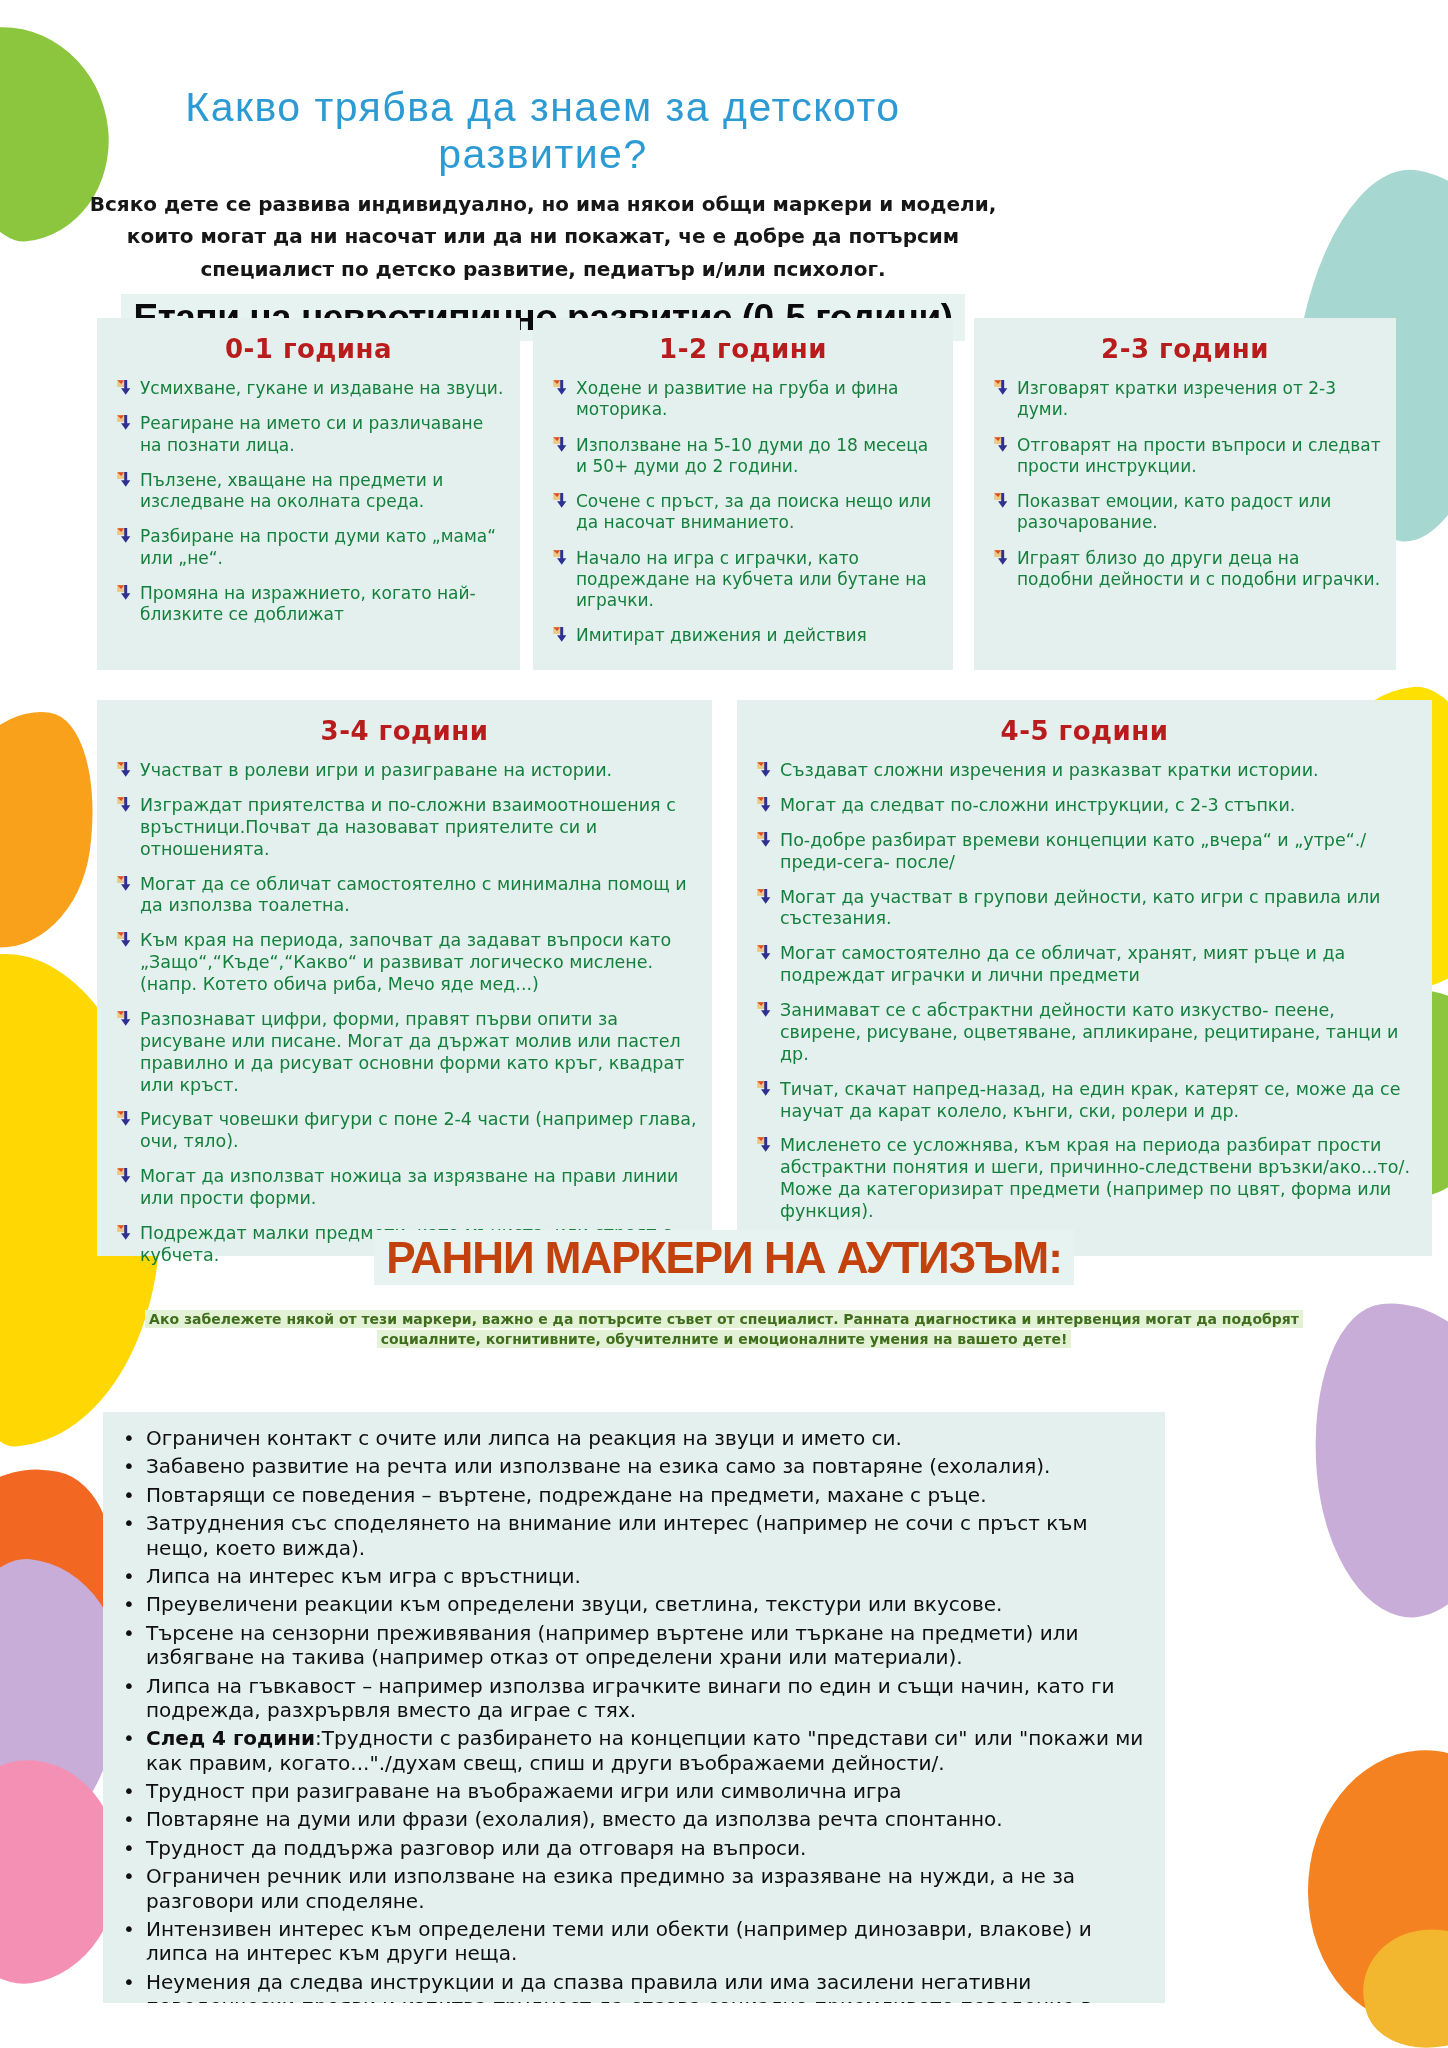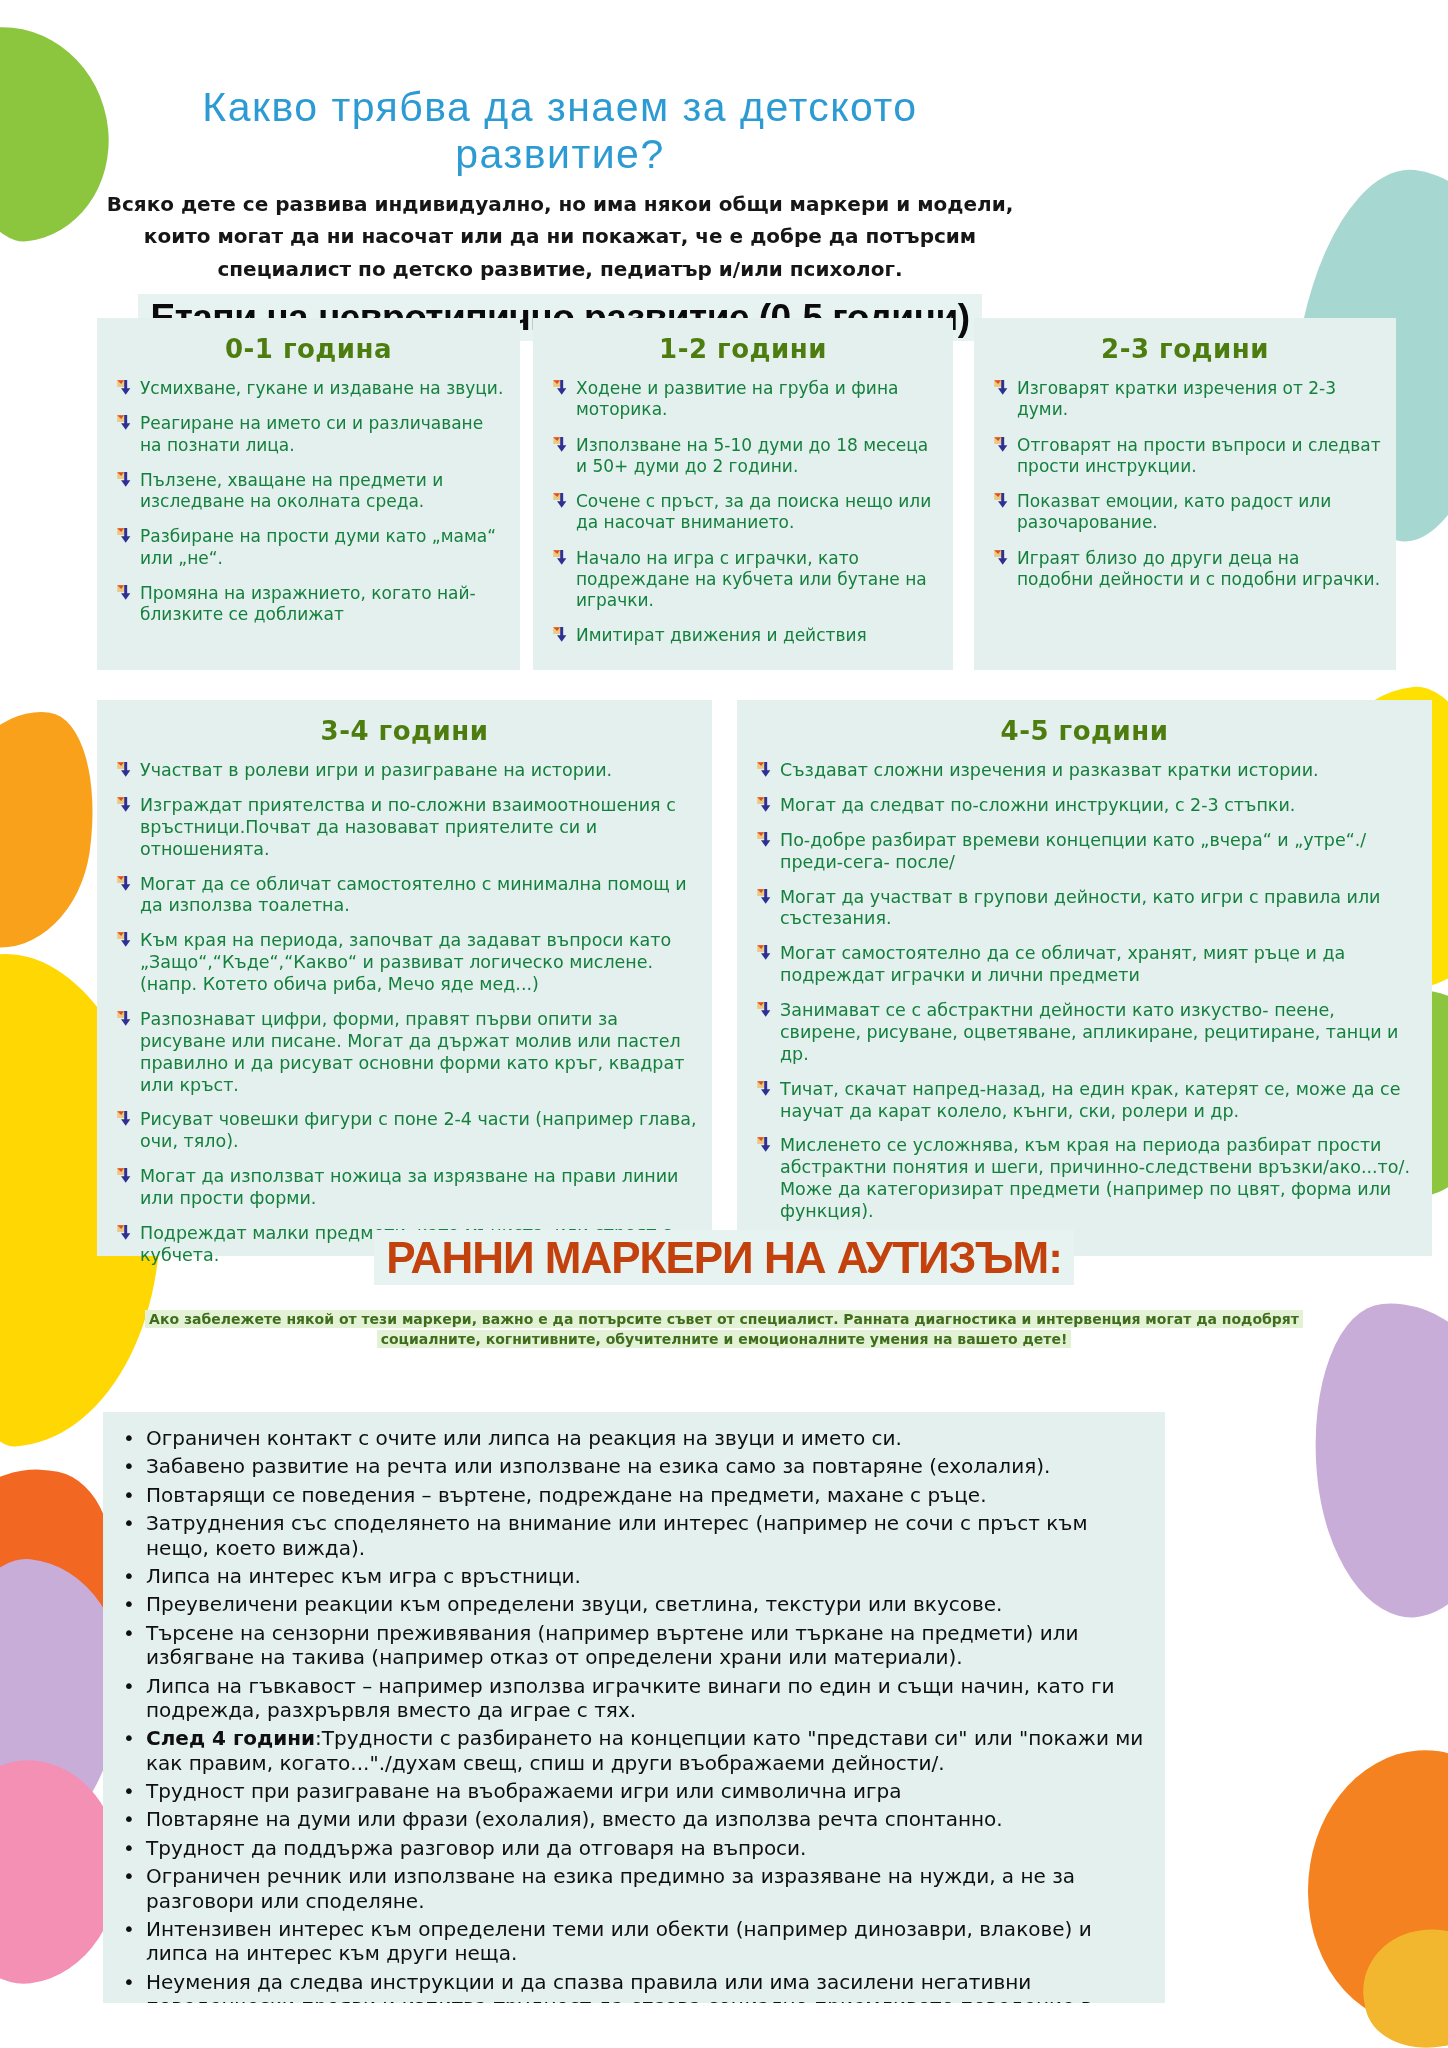--- a/index.html
+++ b/index.html
@@ -13,35 +13,35 @@
   .b-orange-l {left:-55px;top:1468px;width:170px;height:190px;background:#F26722;border-radius:55% 45% 62% 38%/45% 60% 40% 55%;transform:rotate(12deg);}
   .b-lav-l    {left:-62px;top:1560px;width:182px;height:300px;background:#C9ADD9;border-radius:42% 58% 60% 40%/50% 42% 58% 50%;transform:rotate(6deg);}
   .b-pink-l   {left:-55px;top:1760px;width:175px;height:222px;background:#F590B5;border-radius:50% 50% 60% 40%/55% 45% 55% 45%;transform:rotate(-8deg);}
   .b-teal-r   {right:-60px;top:170px;width:210px;height:370px;background:#A6D7D0;border-radius:45% 55% 40% 60%/55% 40% 60% 45%;transform:rotate(7deg);}
   .b-yellow-r {right:-55px;top:688px;width:185px;height:300px;background:#FFE003;border-radius:60% 40% 55% 45%/45% 58% 42% 55%;transform:rotate(-6deg);}
   .b-green-r  {right:-52px;top:990px;width:170px;height:205px;background:#8CC63F;border-radius:50% 50% 42% 58%/58% 45% 55% 42%;transform:rotate(10deg);}
   .b-lav-r    {right:-58px;top:1302px;width:190px;height:315px;background:#C9ADD9;border-radius:42% 58% 55% 45%/52% 40% 60% 48%;transform:rotate(-5deg);}
   .b-orange-r {right:-60px;top:1748px;width:200px;height:275px;background:#F58220;border-radius:55% 45% 40% 60%/48% 55% 45% 52%;transform:rotate(9deg);}
   .b-amber-rb {right:-45px;top:1930px;width:130px;height:118px;background:#F2B72E;border-radius:50% 50% 45% 55%/52% 48% 55% 45%;transform:rotate(-10deg);}
   
-  .head{position:absolute;left:95px;top:84px;width:930px;text-align:center;z-index:2;}
+  .head{position:absolute;left:78px;top:84px;width:930px;text-align:center;z-index:2;}
   .head h1{margin:0;font-family:"Liberation Sans",sans-serif;font-weight:400;font-size:41px;
            color:#2D9BD3;letter-spacing:1.5px;}
   .sub{margin:10px 0 0;font-size:20px;font-weight:600;color:#161616;line-height:1.62;}
   .stages-h{margin:12px 0 0;font-family:"Liberation Sans",sans-serif;font-weight:800;
             font-size:37px;letter-spacing:-0.5px;color:#0b0b0b;}
   .hl{background:#E7F3F0;padding:3px 12px;}
   
   .card{position:absolute;background:#E4F0EE;box-sizing:border-box;padding:14px 15px 10px;z-index:2;}
   .c1{left:97px;top:318px;width:423px;height:352px;}
   .c2{left:533px;top:318px;width:420px;height:352px;}
   .c3{left:974px;top:318px;width:422px;height:352px;}
   .c4{left:97px;top:700px;width:615px;height:556px;}
   .c5{left:737px;top:700px;width:695px;height:556px;}
-  .ct{margin:2px 0 14px;text-align:center;color:#4d7c0f;font-size:26px;font-weight:700;letter-spacing:.5px;}
+  .ct{margin:2px 0 14px;text-align:center;color:#b91c1c;font-size:26px;font-weight:700;letter-spacing:.5px;}
   ul.items{list-style:none;margin:0;padding:0 0 0 4px;}
   .it{display:flex;gap:8px;margin-bottom:14px;font-size:17px;line-height:1.25;color:#15803d;}
   .c4 .it,.c5 .it{font-size:17.5px;margin-bottom:13px;}
   .mk{flex:0 0 16px;padding-top:1px;}
   .mk svg{width:16px;height:17px;display:block;}
   
   .autism-h{position:absolute;left:0;top:1233px;width:1448px;margin:0;text-align:center;z-index:2;
             font-family:"Liberation Sans",sans-serif;font-weight:800;font-size:44px;letter-spacing:-1px;color:#c2410c;}
   .note{position:absolute;left:119px;top:1310px;width:1210px;margin:0;text-align:center;z-index:2;
         font-size:14px;font-weight:700;color:#3F6D1D;line-height:1.42;}

